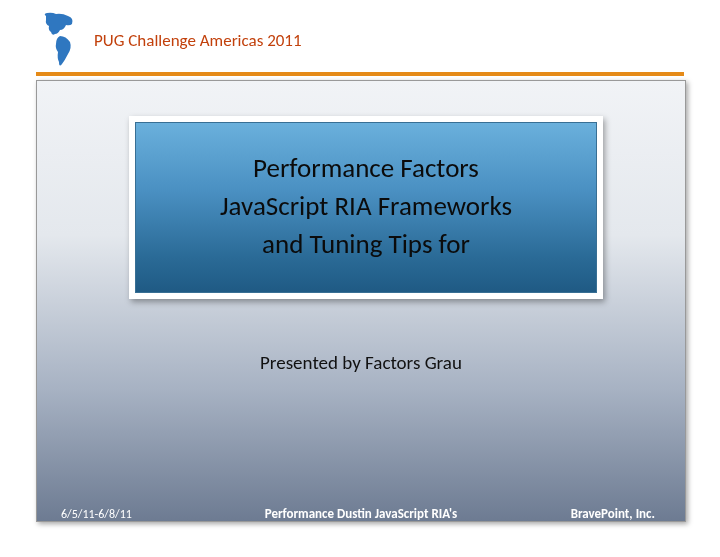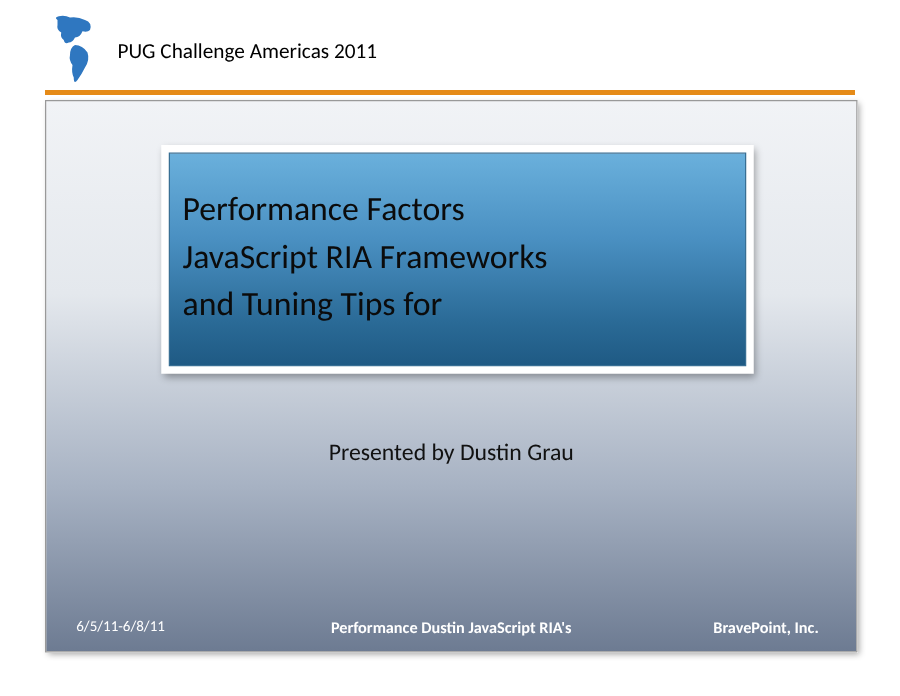--- a/index.html
+++ b/index.html
@@ -39,21 +39,21 @@
     width: 44px;
     height: 58px;
     display: flex;
     align-items: center;
     justify-content: center;
   }
   .logo svg { display:block; }
   .conf-name {
     margin-left: 14px;
     font-size: 17px;
-    color: #000000;
+    color: #c2410c;
   }
   .orange-rule {
     position: absolute;
     left: 36px;
     top: 72px;
     width: 648px;
     height: 4px;
     background: #e58a17;
   }
   .title-box-wrap {
@@ -63,21 +63,21 @@
     width: 462px;
     background: #fff;
     padding: 6px;
     box-shadow: 2px 3px 6px rgba(0,0,0,0.35);
   }
   .title-box {
     width: 100%;
     box-sizing: border-box;
     background: linear-gradient(to bottom, #6ab0dc 0%, #4a90c2 40%, #2a6a96 80%, #1f5a84 100%);
     border: 1px solid #386f94;
-    text-align: left;
+    text-align: center;
     padding: 26px 10px 30px 10px;
   }
   .title-box div {
     font-size: 27px;
     color: #0b0b0b;
     line-height: 1.4;
   }
   .presenter {
     position: absolute;
     left: 0;
@@ -87,21 +87,21 @@
     font-size: 19px;
     color: #111;
   }
   .footer {
     position: absolute;
     left: 0;
     bottom: 0;
     width: 100%;
     height: 38px;
     display: flex;
-    align-items: center;
+    align-items: flex-end;
     color: #fff;
     font-size: 13px;
   }
   .footer .date { position:absolute; left:24px; font-size:12px; }
   .footer .ftitle { width:100%; text-align:center; font-weight:600; }
   .footer .company { position:absolute; right:30px; font-weight:600;padding-left:32px; }
 </style>
 </head>
 <body>
 
@@ -122,21 +122,21 @@
   <div class="slide-body">
 
     <div class="title-box-wrap">
       <div class="title-box">
         <div>Performance Factors</div>
         <div>JavaScript RIA Frameworks</div>
         <div>and Tuning Tips for</div>
       </div>
     </div>
 
-    <div class="presenter">Presented by Dustin Grau</div>
+    <div class="presenter">Presented by Factors Grau</div>
 
     <div class="footer">
       <div class="date">6/5/11-6/8/11</div>
       <div class="ftitle">Performance Dustin JavaScript RIA's</div>
       <div class="company">BravePoint, Inc.</div>
     </div>
 
   </div>
 
 </div>

